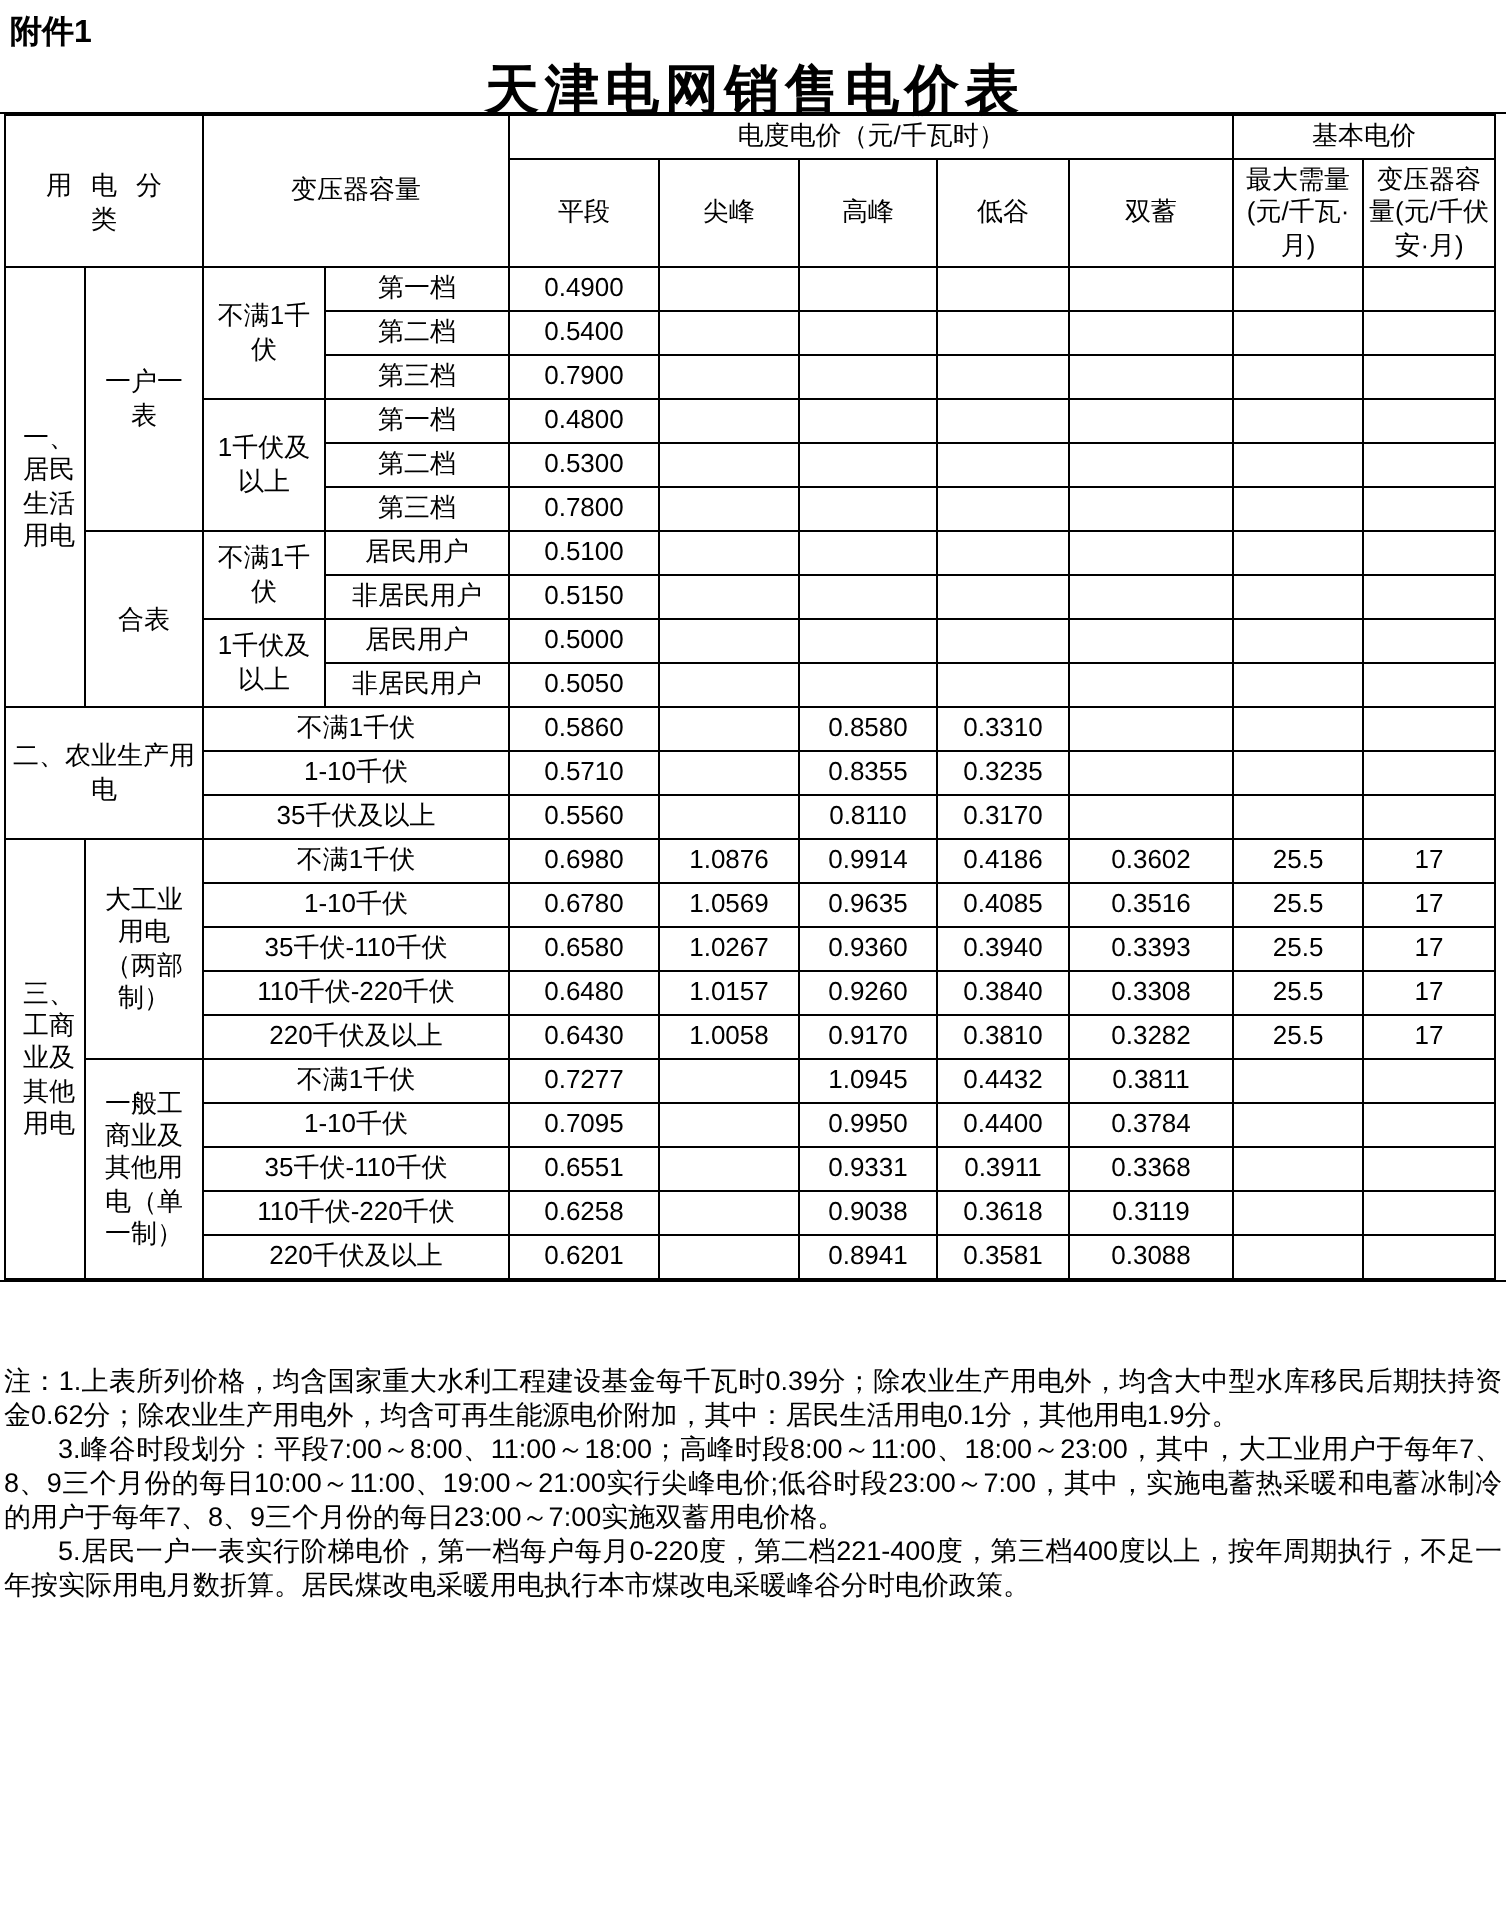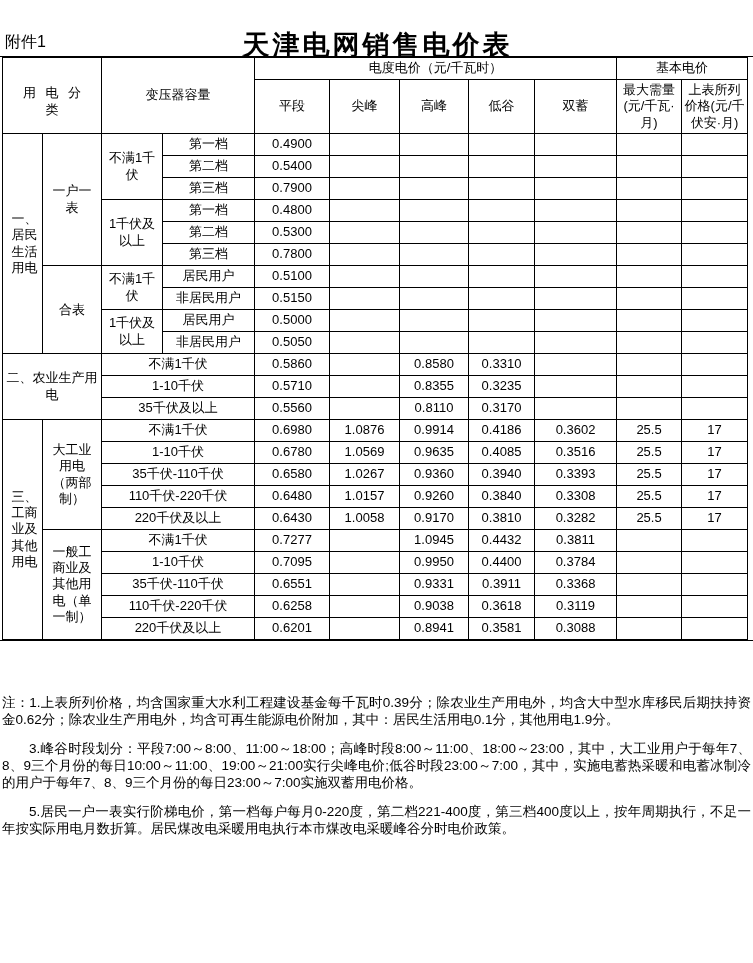--- a/index.html
+++ b/index.html
@@ -3,21 +3,21 @@
 <meta charset="utf-8">
 <style>
   * { margin:0; padding:0; box-sizing:border-box; }
   html,body { background:#fff; }
   body {
     width:753px; height:963px; position:relative;
     color:#000; font-family:"Liberation Sans", sans-serif;
   }
   .attachment {
     position:absolute; top:6px; left:5px;
-    font-size:16px; font-weight:normal;margin-top:26px;
+    font-size:16px; font-weight:bold;
   }
   .title {
     position:absolute; top:27px; left:1px; width:753px;
     text-align:center; font-size:27px; font-weight:bold;
     font-family:"Liberation Serif", serif; letter-spacing:3px;
   }
   .rule { position:absolute; left:0; width:753px; border-top:1px solid #000; height:0; }
   .rule-top { top:56px; }
   .rule-bottom { top:640px; }
   table.price {
@@ -35,21 +35,21 @@
   .lft { text-align:left; padding-left:5px;margin-top:32px; }
   .brk { word-break:break-all; }
   .w2 { display:inline-block; width:2.3em; word-break:break-all; text-align:right; vertical-align:middle; }
   .w3 { display:inline-block; width:3.3em; word-break:break-all; text-align:center; vertical-align:middle; }
   .wuc { display:inline-block; width:5.2em; word-spacing:0.45em; text-align:center; vertical-align:middle;margin-top:12px; }
   .agri-cat { text-align:left; padding-left:3px; word-break:break-all; }
   .notes {
     position:absolute; top:682px; left:2px; width:749px;
     font-size:13.5px; line-height:17px; text-align:justify;
   }
-  .notes p { text-indent:2em;margin-top:12px; }
+  .notes p { text-indent:2em; }
   .notes p.first { text-indent:0; }
 </style>
 </head>
 <body>
 
 <div class="attachment">附件1</div>
 <div class="title">天津电网销售电价表</div>
 <div class="rule rule-top"></div>
 <div class="rule rule-bottom"></div>
 
@@ -75,21 +75,21 @@
     <th colspan="5">电度电价（元/千瓦时）</th>
     <th colspan="2">基本电价</th>
   </tr>
   <tr class="h2">
     <th>平段</th>
     <th>尖峰</th>
     <th>高峰</th>
     <th>低谷</th>
     <th>双蓄</th>
     <th class="brk">最大需量(元/千瓦·月)</th>
-    <th class="brk">上表所列价格(元/千伏安·月)</th>
+    <th class="brk">变压器容量(元/千伏安·月)</th>
   </tr>
 
   <tr>
     <td rowspan="10"><span class="w2">一、居民生活用电</span></td>
     <td rowspan="6"><span class="w3">一户一表</span></td>
     <td rowspan="3" class="brk">不满1千伏</td>
     <td class="lft">第一档</td>
     <td>0.4900</td>
     <td></td>
         <td></td>

